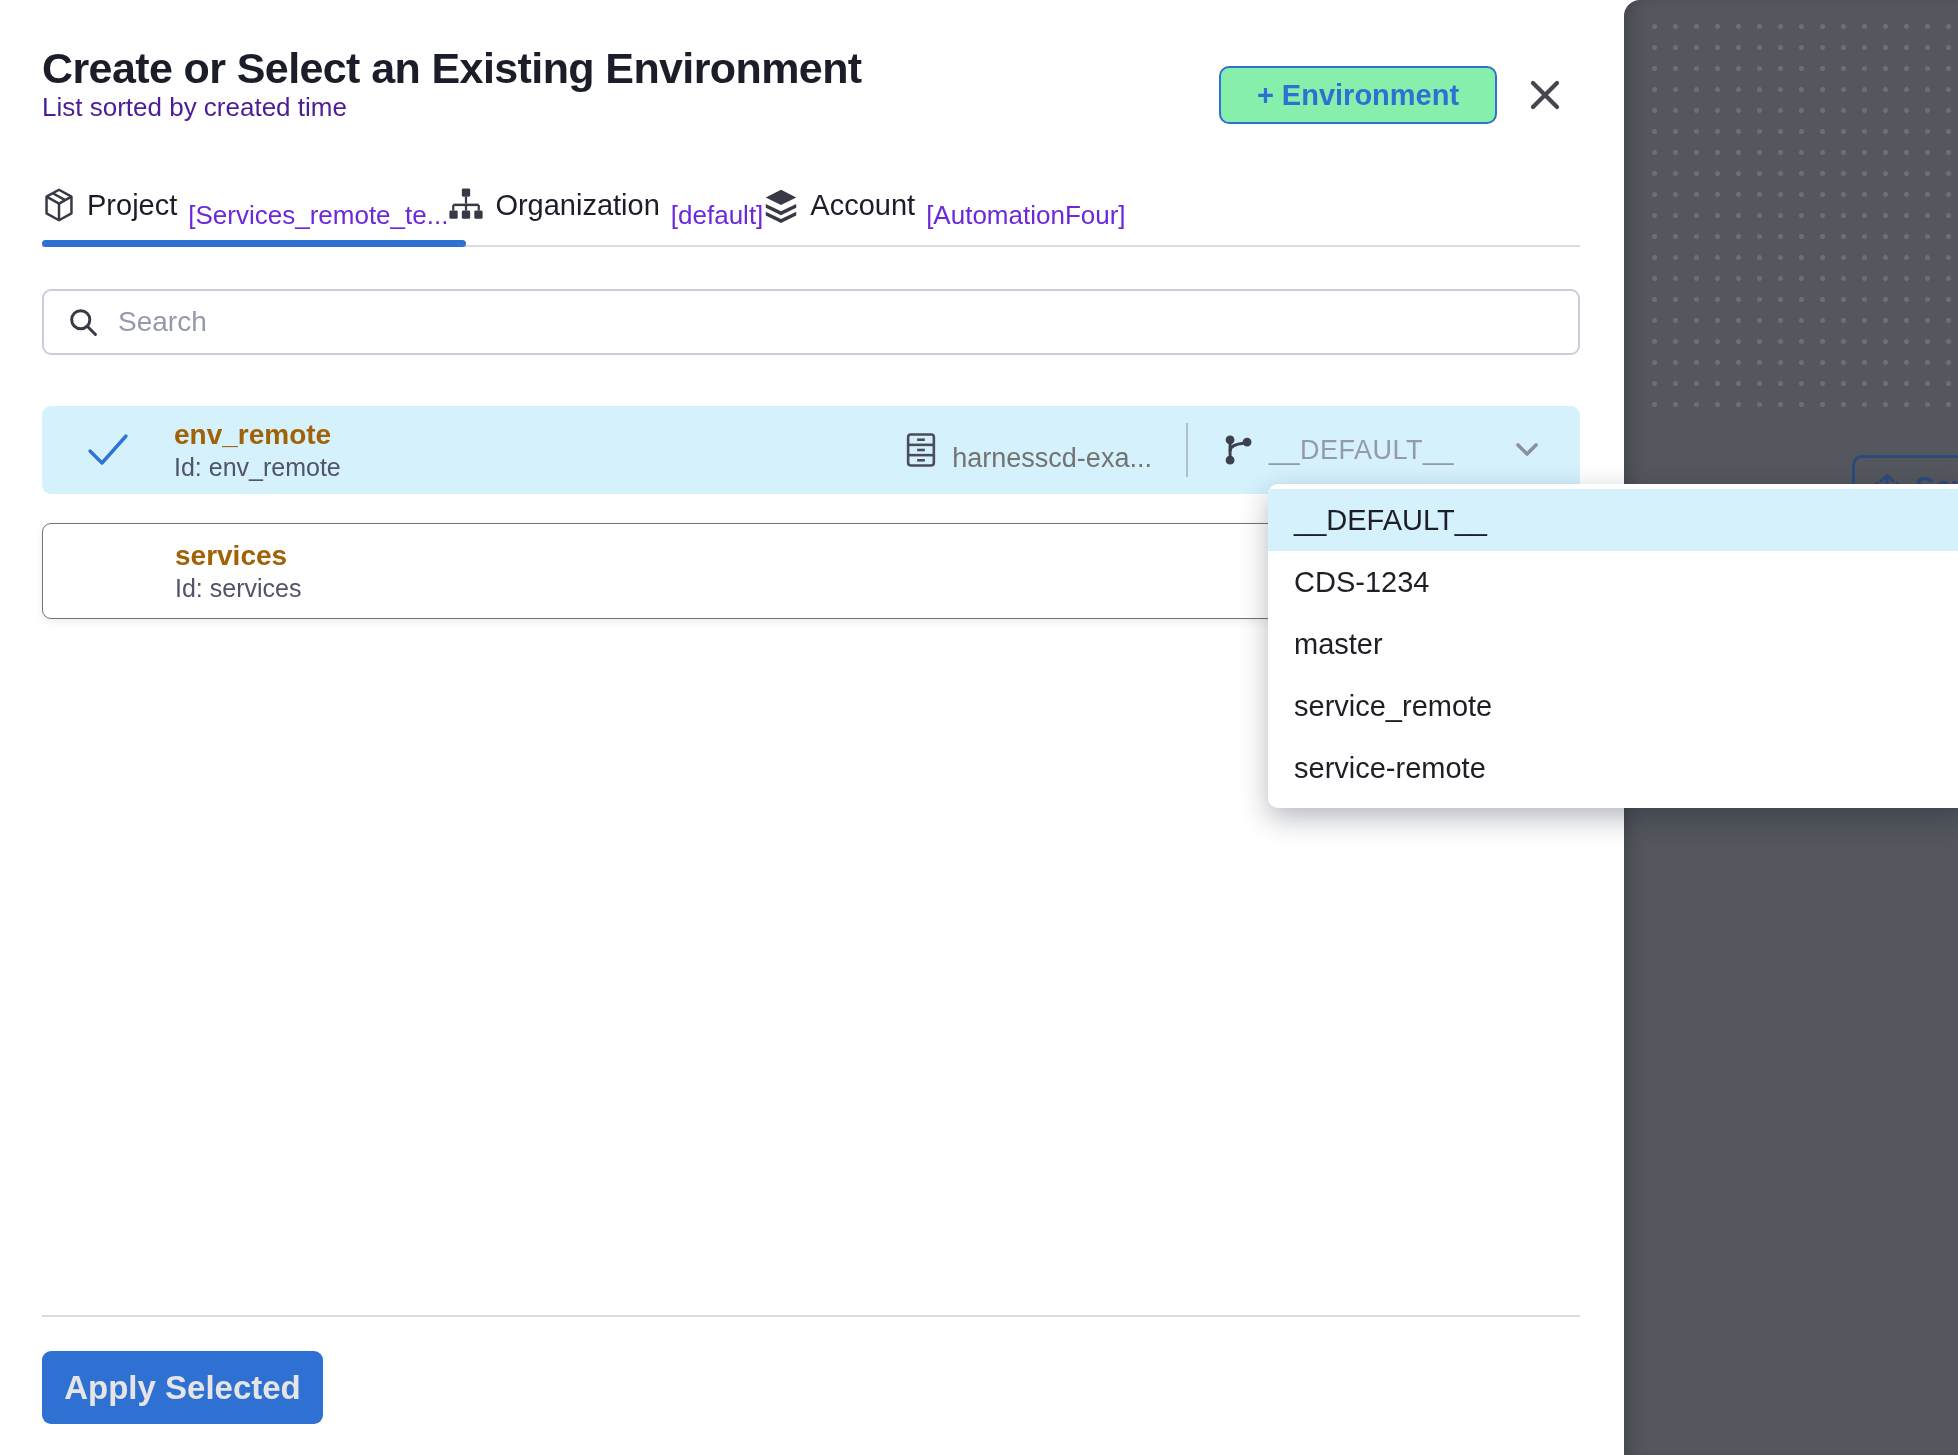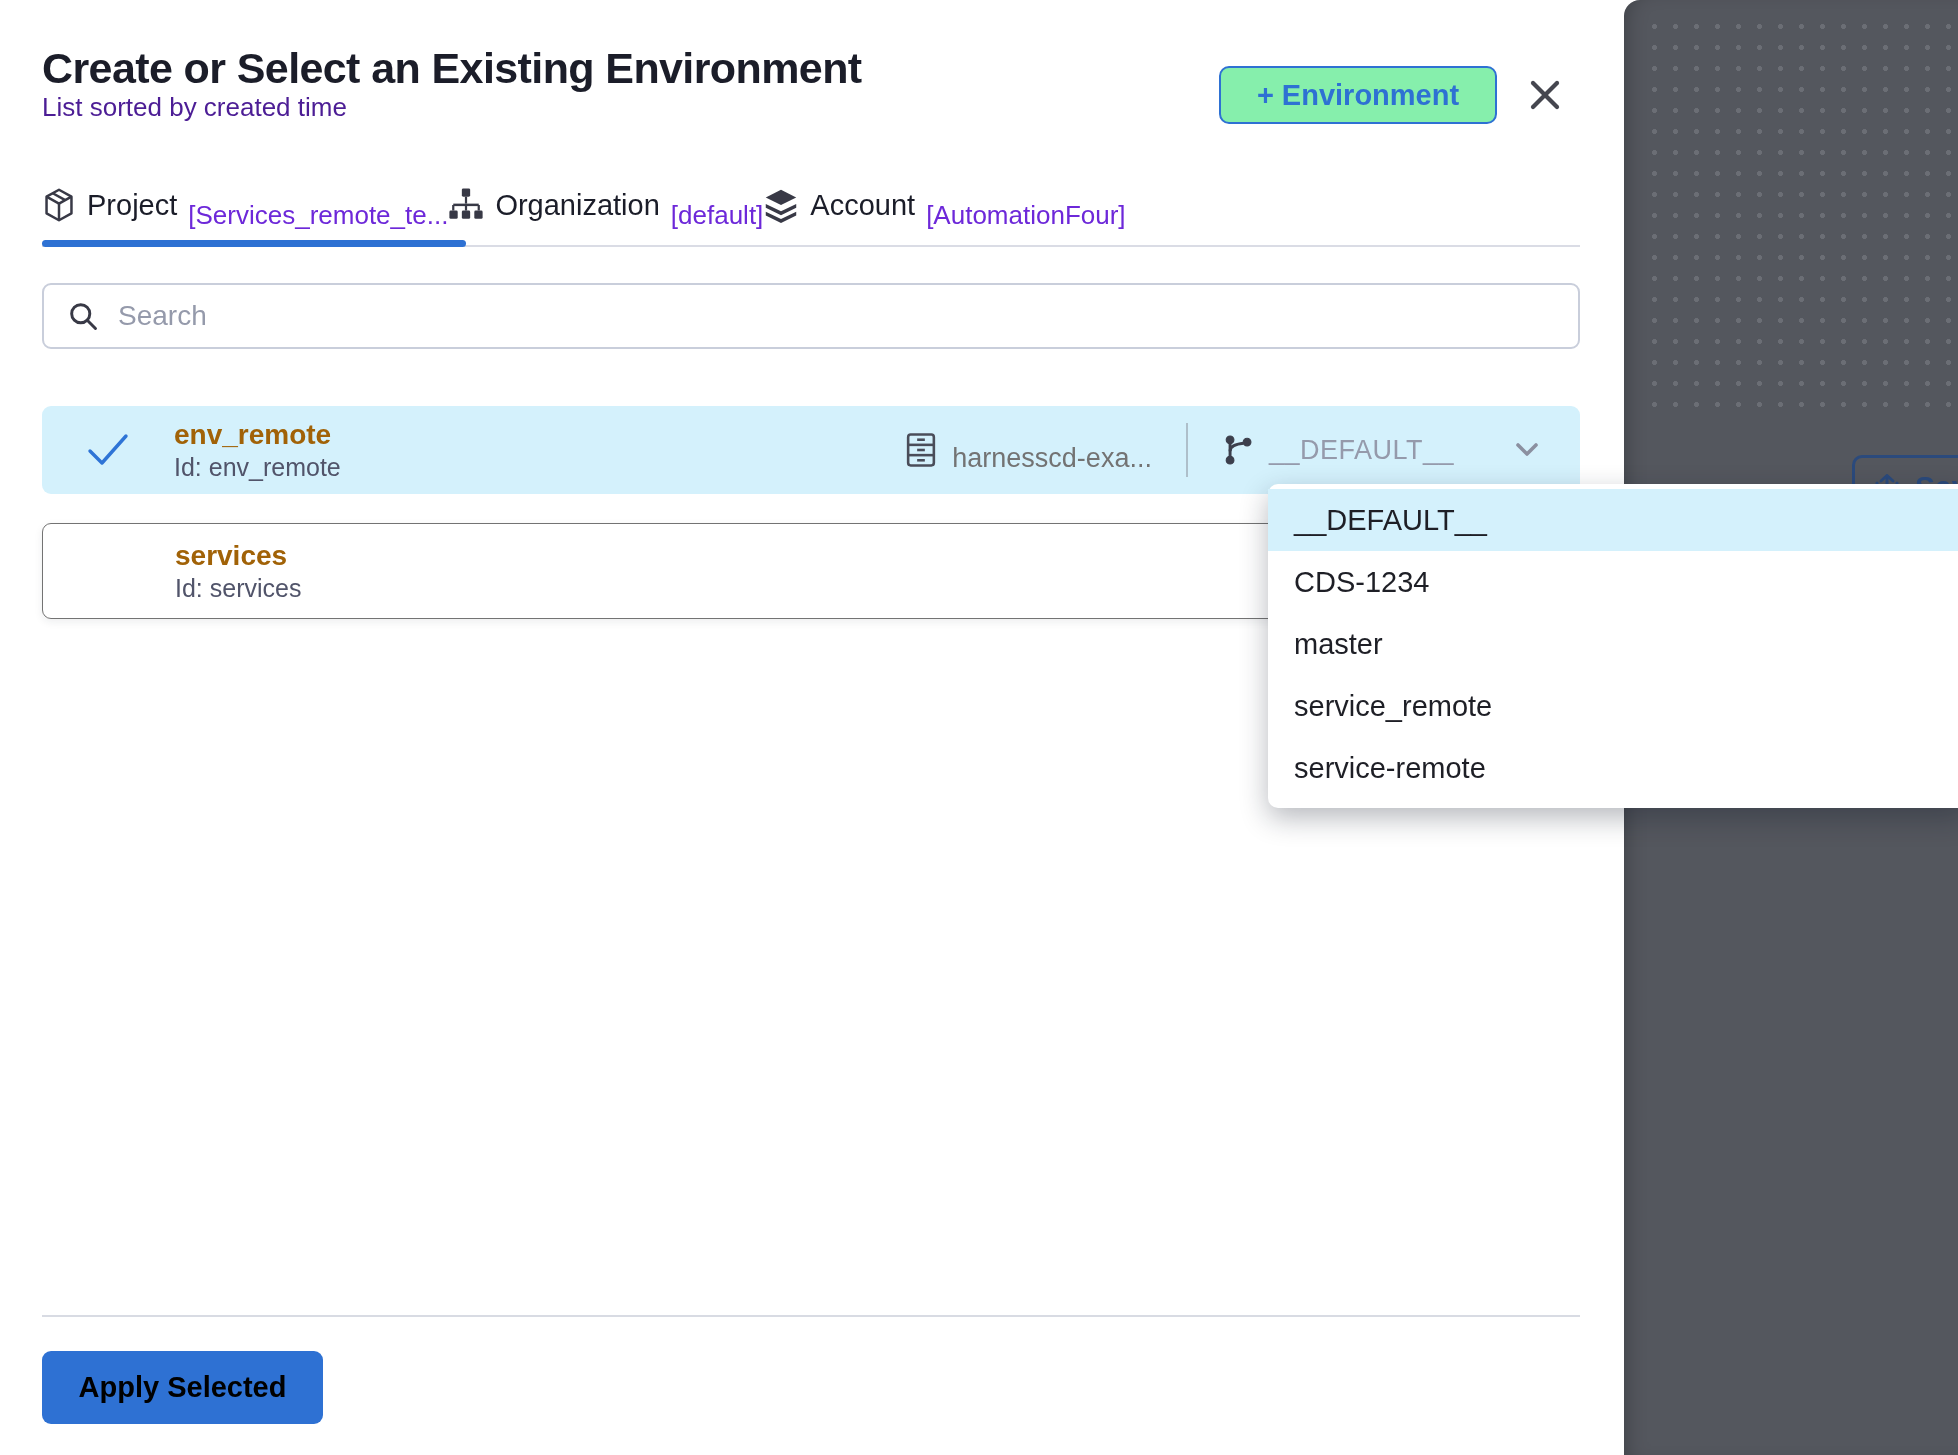--- a/index.html
+++ b/index.html
@@ -52,21 +52,21 @@
   .tabs{left:42px;top:176px;height:58px;display:flex;align-items:center;}
   .tab{display:flex;align-items:center;gap:11px;white-space:nowrap;cursor:default;}
   .tab .ticon{display:flex;align-items:center;}
   .tab .tlabel{font-size:29px;font-weight:500;color:#1b1d29;}
   .tab .tscope{font-size:26px;color:#6d28d9;margin-top:20px;}
   .tabs-hairline{left:42px;top:245px;width:1538px;height:2px;background:#dadce5;}
   .tab-underline{left:42px;top:240px;width:424px;height:7px;background:#2e71d3;border-radius:4px;z-index:3;}
 
   
   .search-box{
-    left:42px;top:283px;width:1538px;height:66px;box-sizing:border-box;
+    left:42px;top:289px;width:1538px;height:66px;box-sizing:border-box;
     border:2px solid #c9cedb;border-radius:9px;background:#fff;
     display:flex;align-items:center;padding:1px 22px;gap:16px;
   }
   .search-box input{
     flex:1;border:none;outline:none;font-size:28px;color:#1b1d29;
     font-family:"Liberation Sans","DejaVu Sans",sans-serif;background:transparent;
   }
   .search-box input::placeholder{color:#959aab;}
 
   
@@ -86,21 +86,21 @@
     position:absolute;right:38px;top:0;height:100%;display:flex;align-items:center;
   }
   .repo-text{font-size:27px;color:#737373;margin:16px 34px 0 14px;white-space:nowrap;}
   .vdiv{width:2px;height:54px;background:#aebfca;margin-right:34px;}
   .branch-text{font-size:27px;color:#959aab;letter-spacing:.5px;margin:0 58px 0 15px;white-space:nowrap;}
 
   
   .footer-divider{left:42px;top:1315px;width:1538px;height:2px;background:#d8dbe3;}
   .apply-btn{
     left:42px;top:1351px;width:281px;height:73px;background:#2e71d3;border:none;
-    border-radius:9px;color:#000000;font-size:29px;font-weight:700;
+    border-radius:9px;color:#e5e5e5;font-size:33px;font-weight:700;
     display:flex;align-items:center;justify-content:center;
   }
   .cancel-btn{
     left:355px;top:1351px;width:167px;height:73px;background:#f0f1f6;border:none;
     border-radius:9px;color:#4e5165;font-size:29px;font-weight:700;
     display:flex;align-items:center;justify-content:center;
   }
 
   
   .branch-menu{

